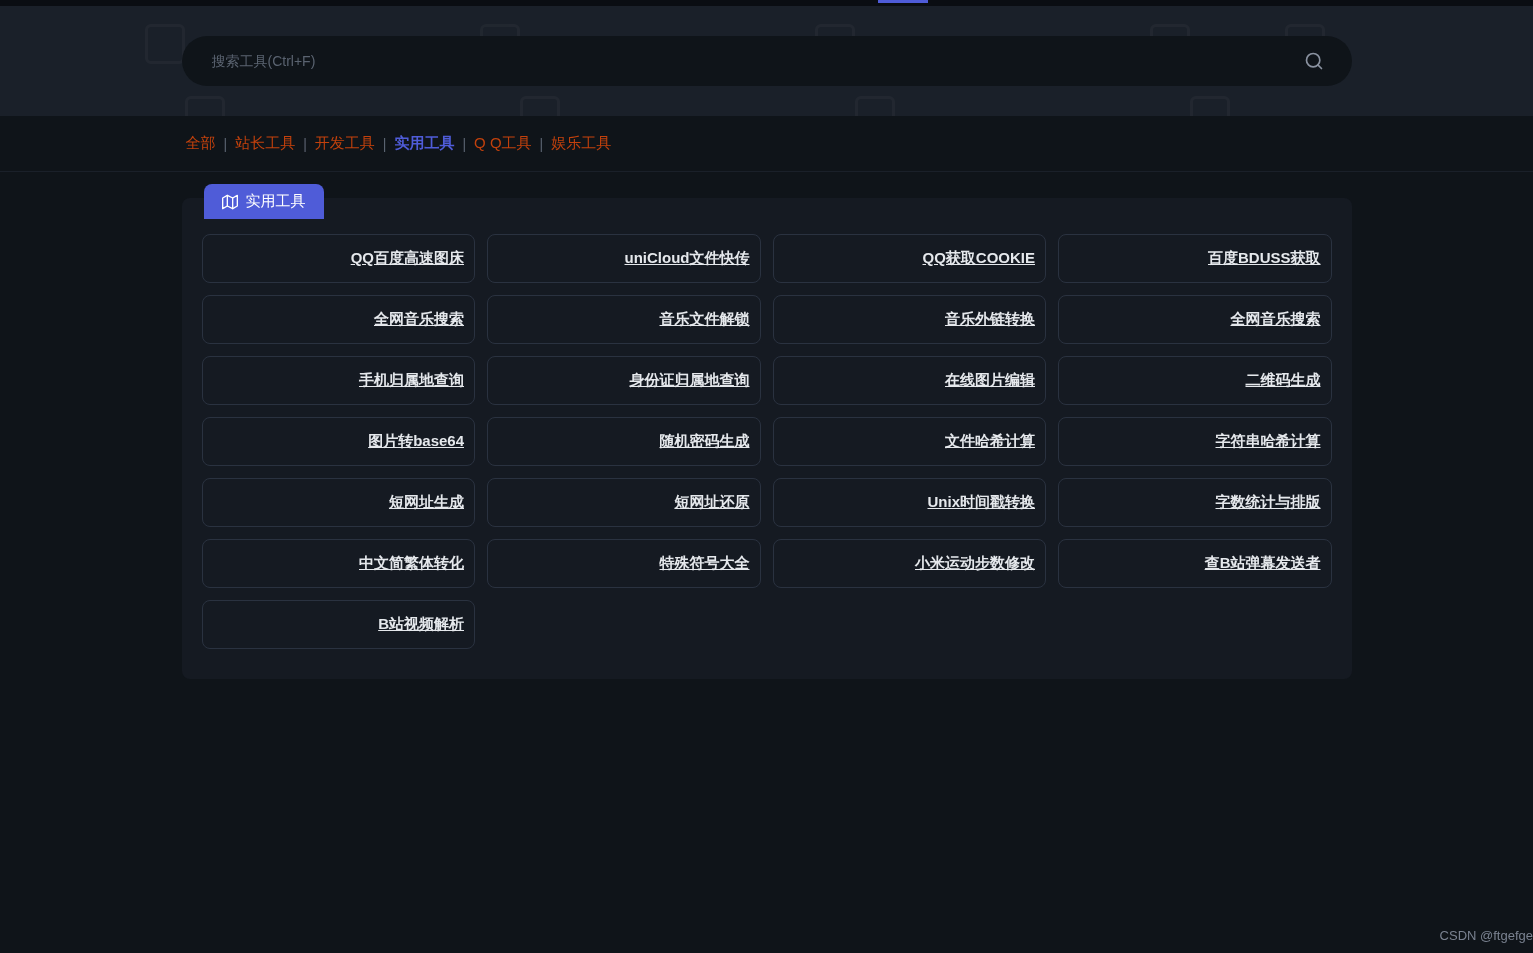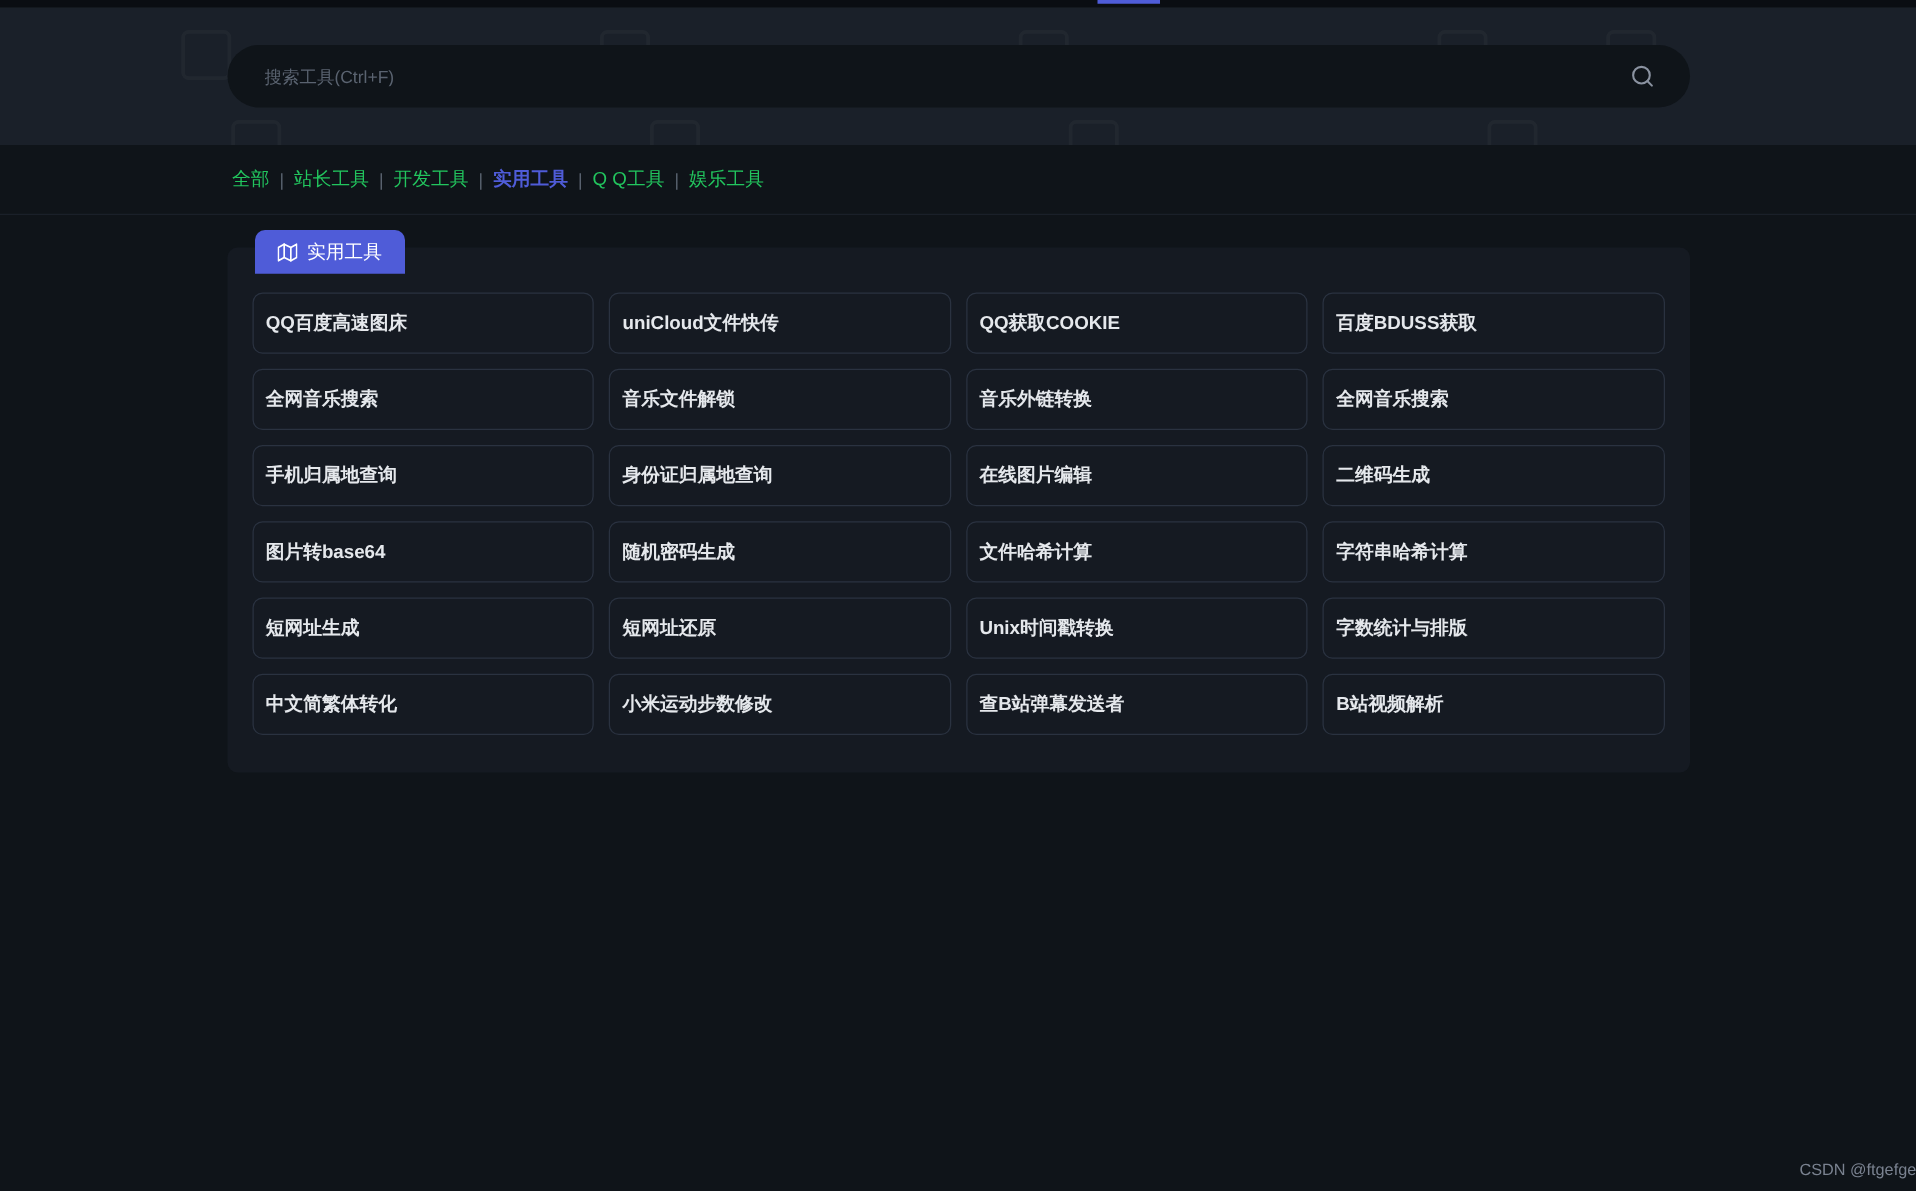--- a/index.html
+++ b/index.html
@@ -97,21 +97,21 @@
       border-bottom: 1px solid #1a2029;
     }
     .nav-container {
       max-width: 1170px;
       margin: 0 auto;
       display: flex;
       align-items: center;
       gap: 4px;
     }
     .nav-item {
-      color: #22c55e;
+      color: #c2410c;
       font-size: 15px;
       cursor: pointer;
       padding: 2px 4px;
     }
     .nav-item.active {
       color: #4f5cd8;
       font-weight: bold;
     }
     .nav-separator {
       color: #5a6370;
@@ -143,26 +143,27 @@
       display: grid;
       grid-template-columns: repeat(4, 1fr);
       gap: 12px;
       padding: 36px 20px 10px 20px;
     }
     .tool-card {
       background: transparent;
       border: 1px solid #2a3240;
       border-radius: 8px;
       padding: 14px 10px;
-      text-align: left;
+      text-align: right;
       cursor: pointer;
       font-size: 15px;
       font-weight: 600;
       color: #e5e8ec;
       transition: all 0.2s;
+      text-decoration: underline;
     }
     .watermark {
       position: fixed;
       bottom: 10px;
       right: 0;
       color: #7a8290;
       font-size: 13px;
     }
   </style>
 </head>
@@ -239,19 +240,20 @@
       <div class="tool-card">二维码生成</div>
       <div class="tool-card">图片转base64</div>
       <div class="tool-card">随机密码生成</div>
       <div class="tool-card">文件哈希计算</div>
       <div class="tool-card">字符串哈希计算</div>
       <div class="tool-card">短网址生成</div>
       <div class="tool-card">短网址还原</div>
       <div class="tool-card">Unix时间戳转换</div>
       <div class="tool-card">字数统计与排版</div>
       <div class="tool-card">中文简繁体转化</div>
+      <div class="tool-card">特殊符号大全</div>
       <div class="tool-card">小米运动步数修改</div>
       <div class="tool-card">查B站弹幕发送者</div>
       <div class="tool-card">B站视频解析</div>
     </div>
 </div>
 
 <div class="watermark">CSDN @ftgefge</div>
 
 </body></html>

